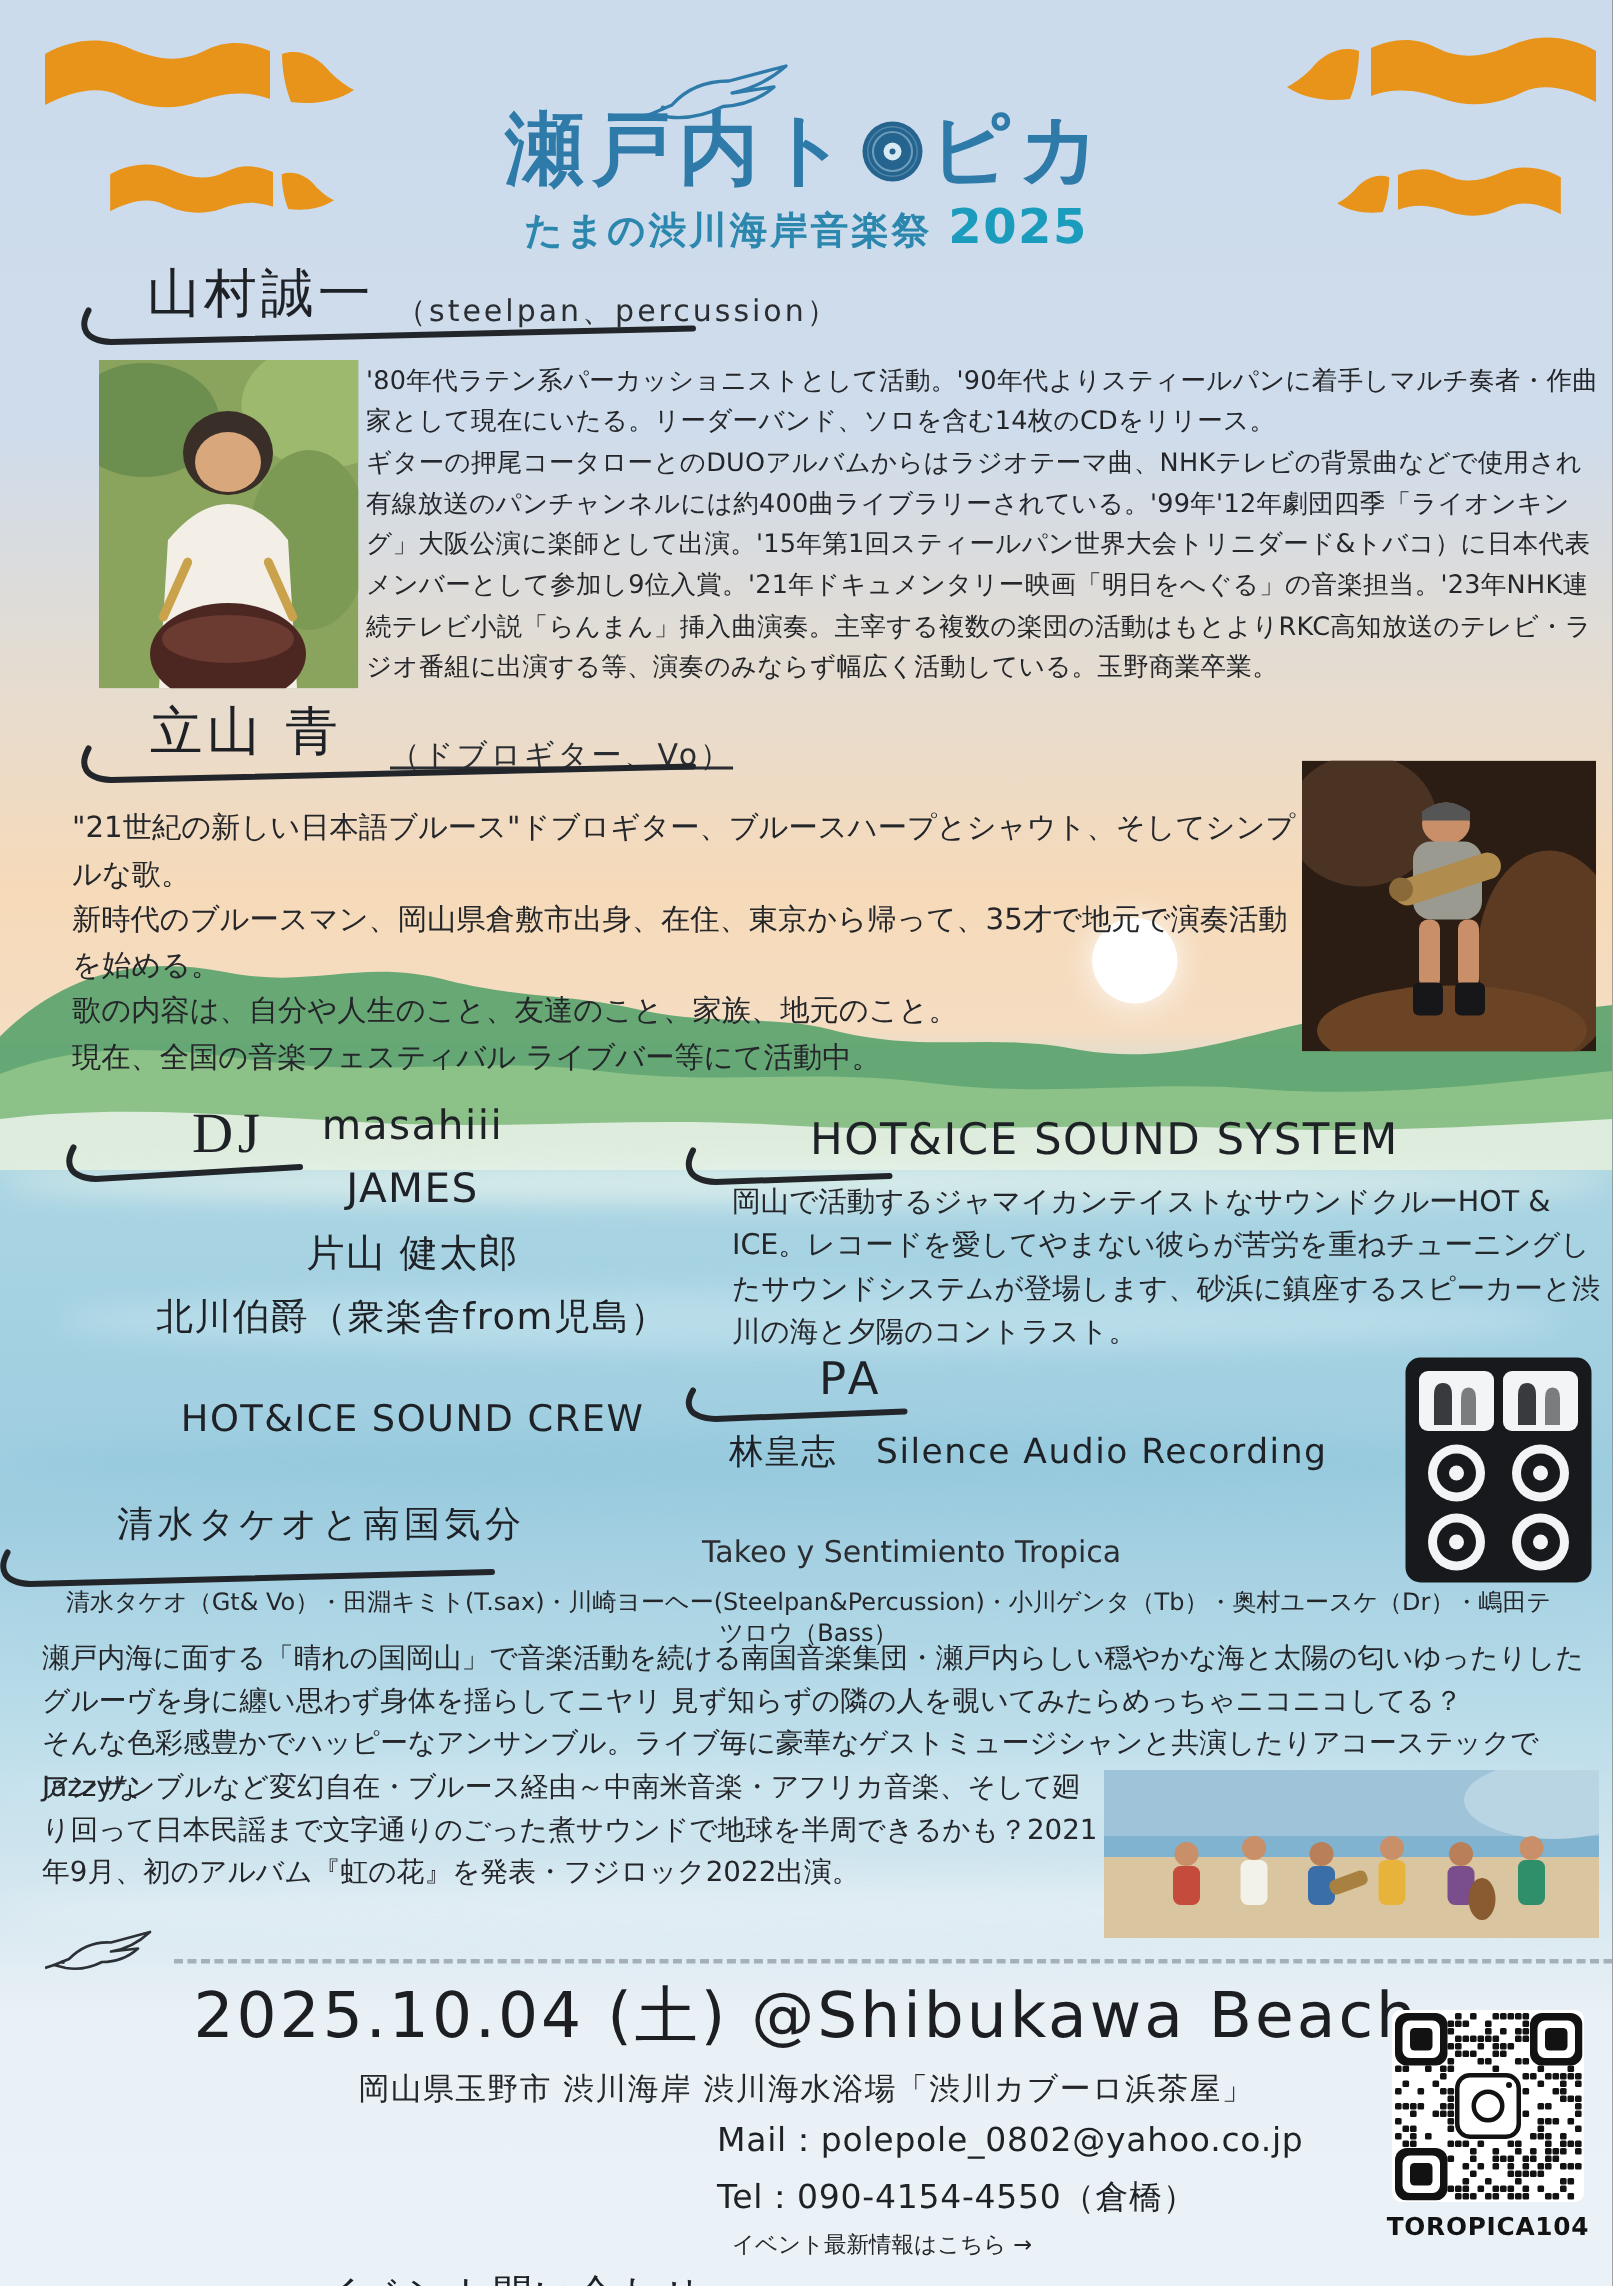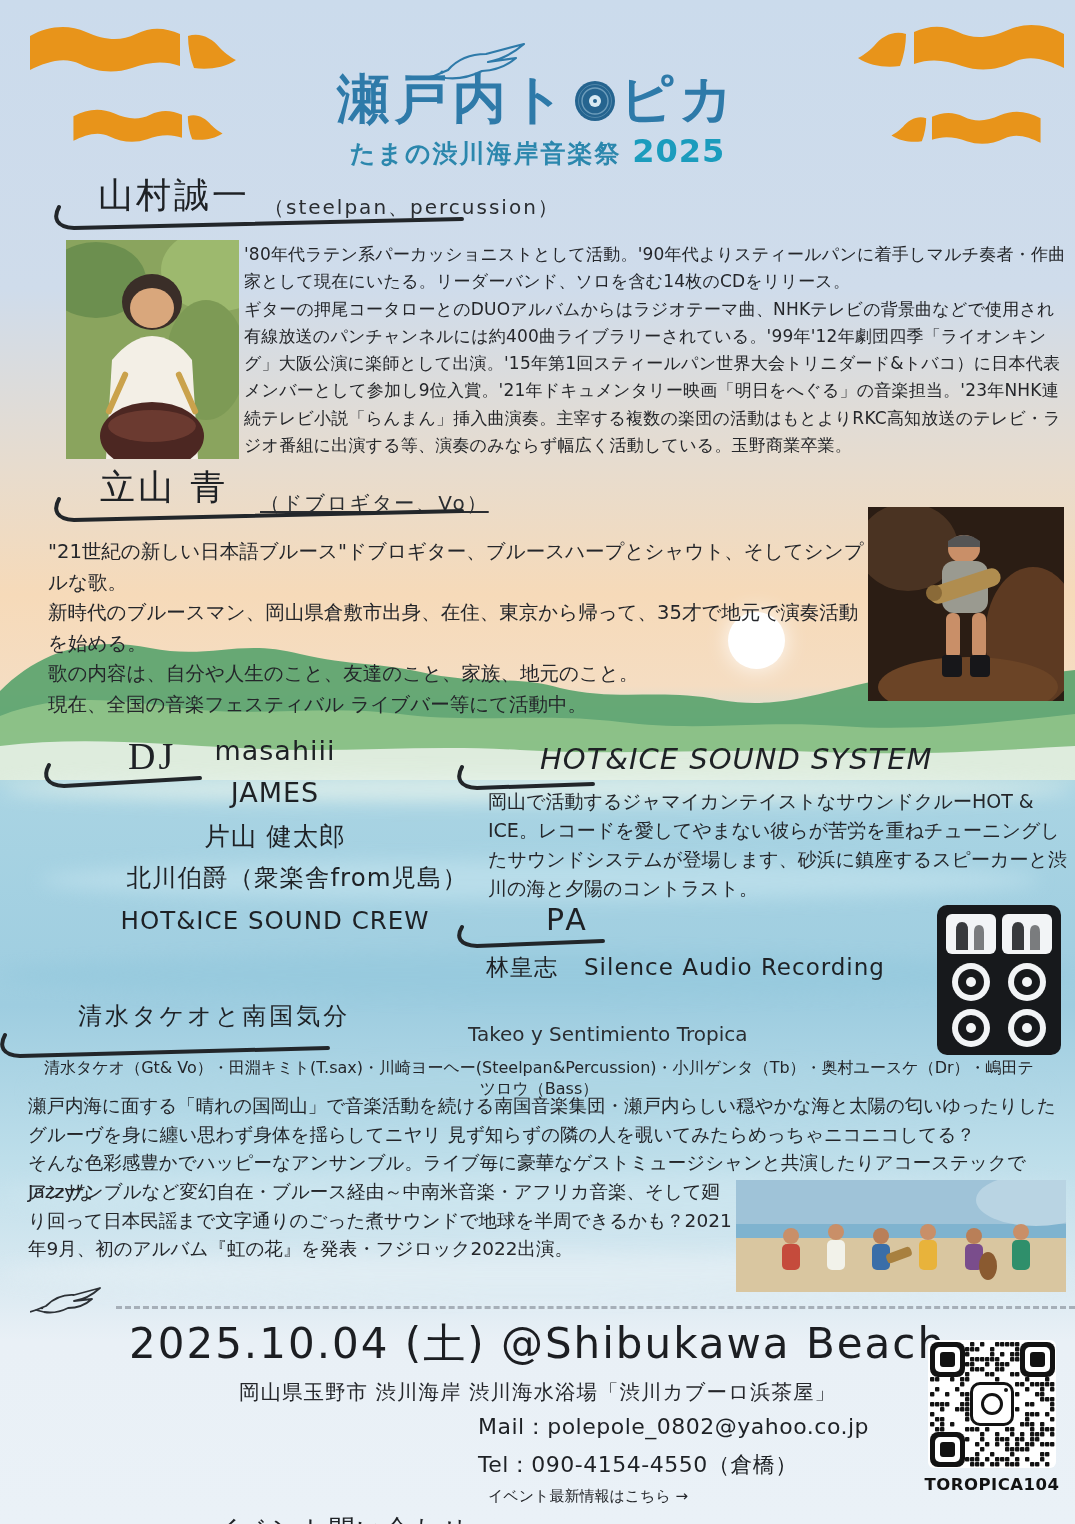--- a/index.html
+++ b/index.html
@@ -173,25 +173,25 @@
 現在、全国の音楽フェスティバル ライブバー等にて活動中。</div>
 
     <span class="h-name" style="left:128px;top:734px;font-size:38px;font-family:Liberation Serif, serif;">DJ</span>
     <svg class="swoosh" style="left:40px;top:762px;" width="168" height="30" viewBox="0 0 168 30">
         <path d="M9 3 C3 14 6 23 24 24 L160 16" fill="none" stroke="#22262a" stroke-width="4" stroke-linecap="round"></path>
       </svg>
     <div class="dj-list">
       <div class="dj-item" style="font-size:27px;">masahiii</div>
       <div class="dj-item" style="font-size:27px;">JAMES</div>
       <div class="dj-item">片山 健太郎</div>
-      <div class="dj-item" style="font-size:24.5px;text-align:right;">北川伯爵（衆楽舎from児島）</div>
-      <div class="dj-item" style="font-size:24.5px;">HOT&amp;ICE SOUND CREW</div>
-    </div>
-
-    <span class="h-name" style="left:540px;top:742px;font-size:29px;letter-spacing:1px;font-style:italic;">HOT&amp;ICE SOUND SYSTEM</span>
+      <div class="dj-item" style="font-size:24.5px;">北川伯爵（衆楽舎from児島）</div>
+      <div class="dj-item" style="font-size:24.5px;margin-top:25px;">HOT&amp;ICE SOUND CREW</div>
+    </div>
+
+    <span class="h-name" style="left:540px;top:742px;font-size:29px;letter-spacing:1px;">HOT&amp;ICE SOUND SYSTEM</span>
     <svg class="swoosh" style="left:453px;top:764px;" width="148" height="30" viewBox="0 0 148 30">
         <path d="M9 3 C3 14 6 23 24 24 L140 20" fill="none" stroke="#22262a" stroke-width="4" stroke-linecap="round"></path>
       </svg>
     <div class="bio ss-desc">岡山で活動するジャマイカンテイストなサウンドクルーHOT &amp; ICE。レコードを愛してやまない彼らが苦労を重ねチューニングしたサウンドシステムが登場します、砂浜に鎮座するスピーカーと渋川の海と夕陽のコントラスト。</div>
 
     <span class="h-name" style="left:546px;top:902px;font-size:30px;">PA</span>
     <svg class="swoosh" style="left:453px;top:924px;" width="158" height="28" viewBox="0 0 158 28">
         <path d="M9 3 C3 13 6 21 24 22 L150 17" fill="none" stroke="#22262a" stroke-width="4" stroke-linecap="round"></path>
       </svg>
     <div class="pa-credit">

